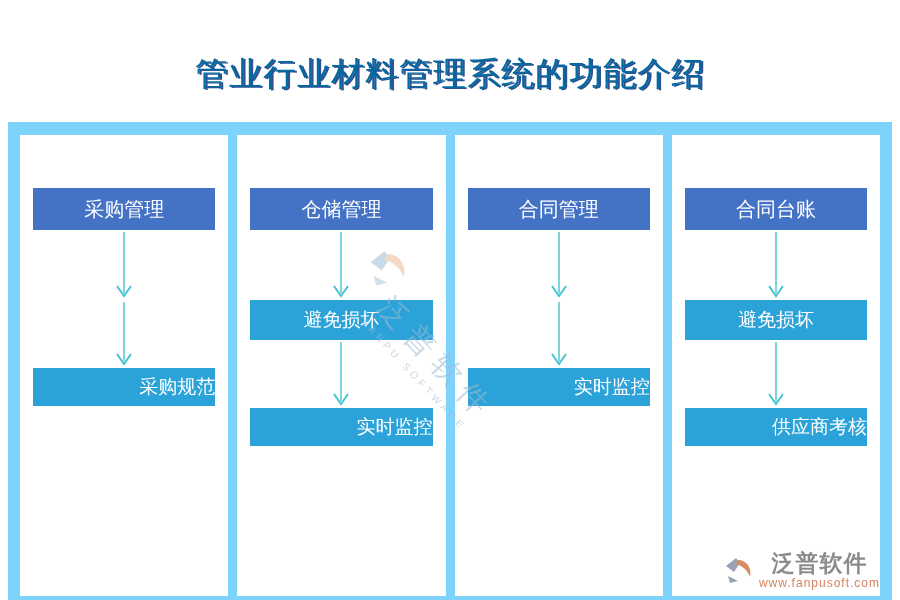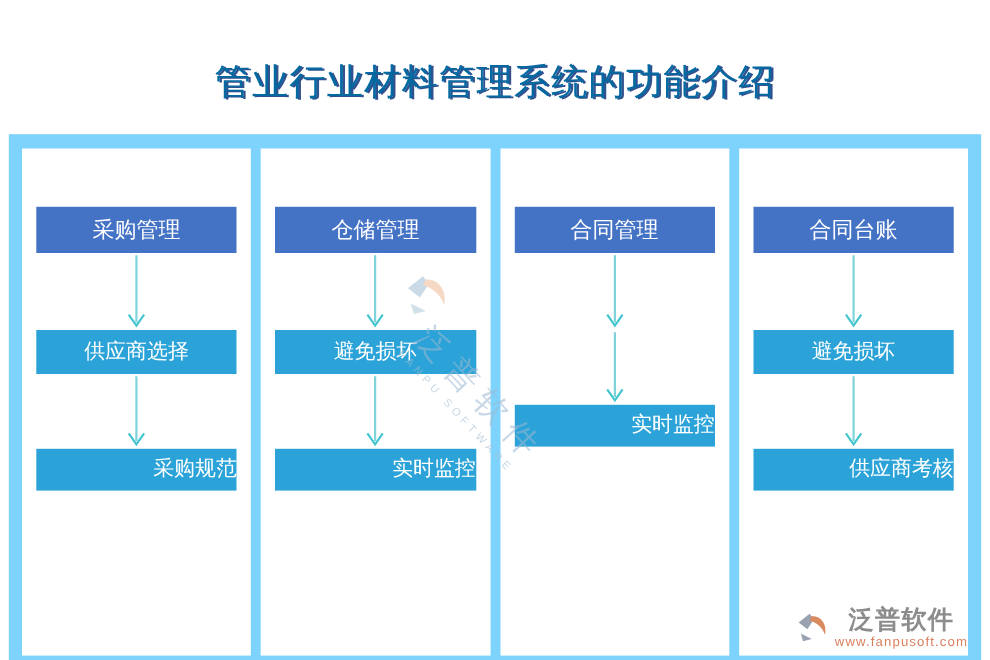--- a/index.html
+++ b/index.html
@@ -83,21 +83,20 @@
 <div class="page-title">管业行业材料管理系统的功能介绍</div>
 
 <div class="panel">
 
   <div class="card">
     <div class="box header">采购管理</div>
     <svg class="arrow a1" viewBox="0 0 20 70">
         <line x1="10" y1="2" x2="10" y2="63"></line>
         <polyline points="3,56 10,66 17,56"></polyline>
       </svg>
-    <div class="box item">供应商选择</div>
     <svg class="arrow a2" viewBox="0 0 20 68">
         <line x1="10" y1="2" x2="10" y2="61"></line>
         <polyline points="3,54 10,64 17,54"></polyline>
       </svg>
     <div class="box item last">采购规范</div>
   </div>
 
   <div class="card">
     <div class="box header">仓储管理</div>
     <svg class="arrow a1" viewBox="0 0 20 70">

